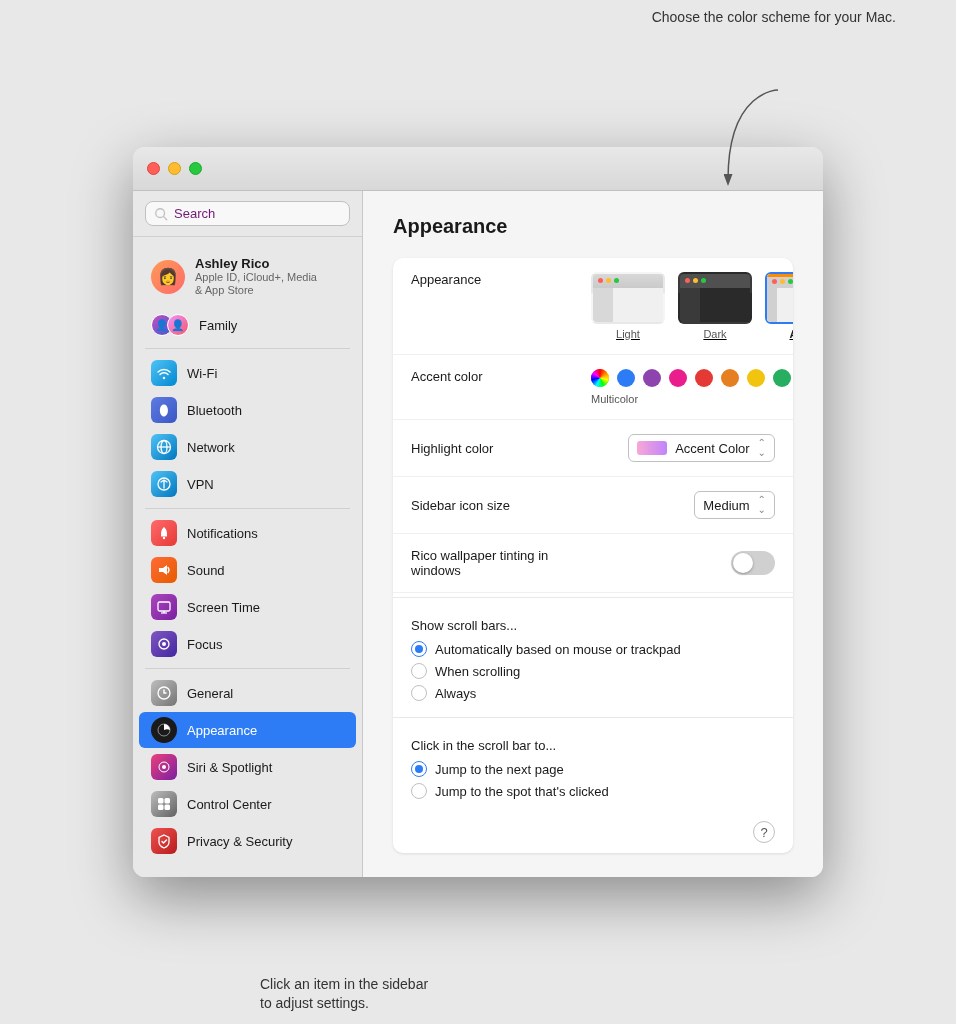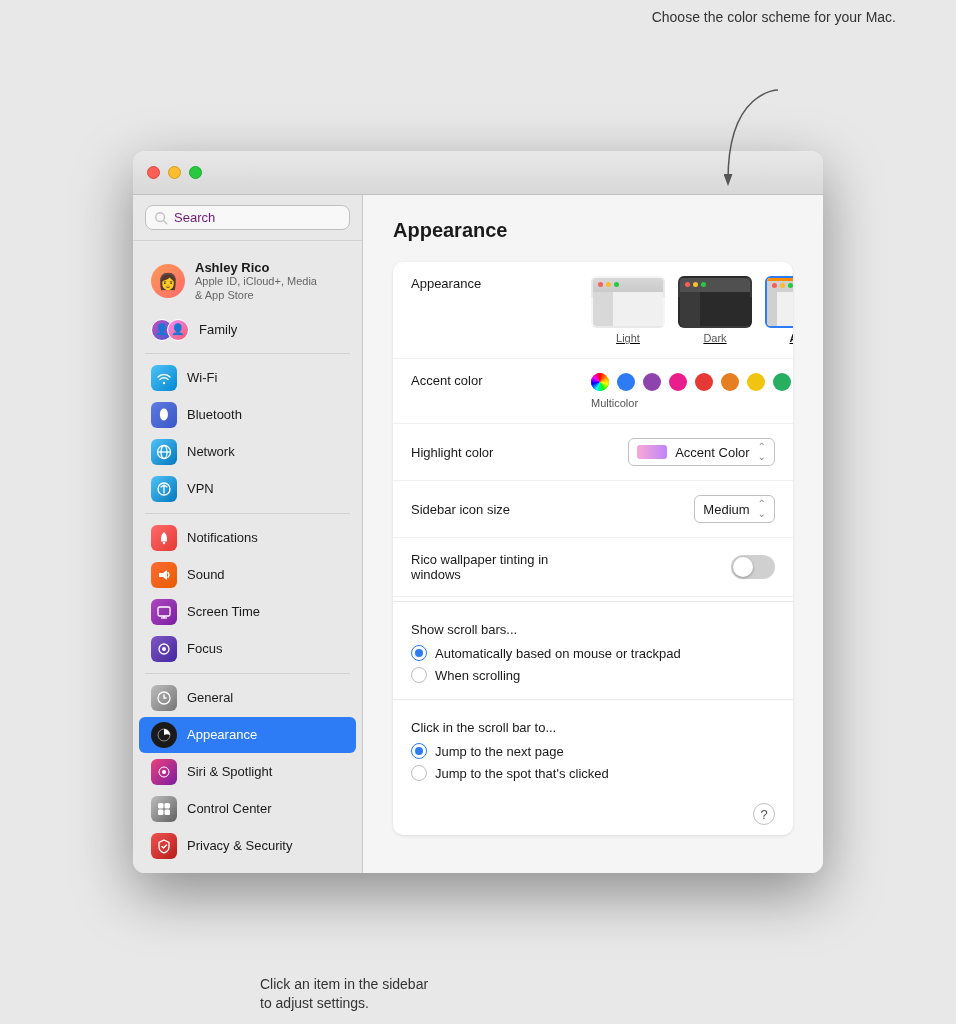--- a/index.html
+++ b/index.html
@@ -941,20 +941,24 @@
           <div class="radio-item">
             <div class="radio-circle checked">
               <div class="radio-inner"></div>
             </div>
             <span class="radio-label">Automatically based on mouse or trackpad</span>
           </div>
           <div class="radio-item">
             <div class="radio-circle"></div>
             <span class="radio-label">When scrolling</span>
           </div>
+          <div class="radio-item">
+            <div class="radio-circle"></div>
+            <span class="radio-label">Always</span>
+          </div>
         </div>
 
         <div class="section-divider"></div>
 
         <div class="section-label">Click in the scroll bar to...</div>
         <div class="radio-group">
           <div class="radio-item">
             <div class="radio-circle checked">
               <div class="radio-inner"></div>
             </div>

